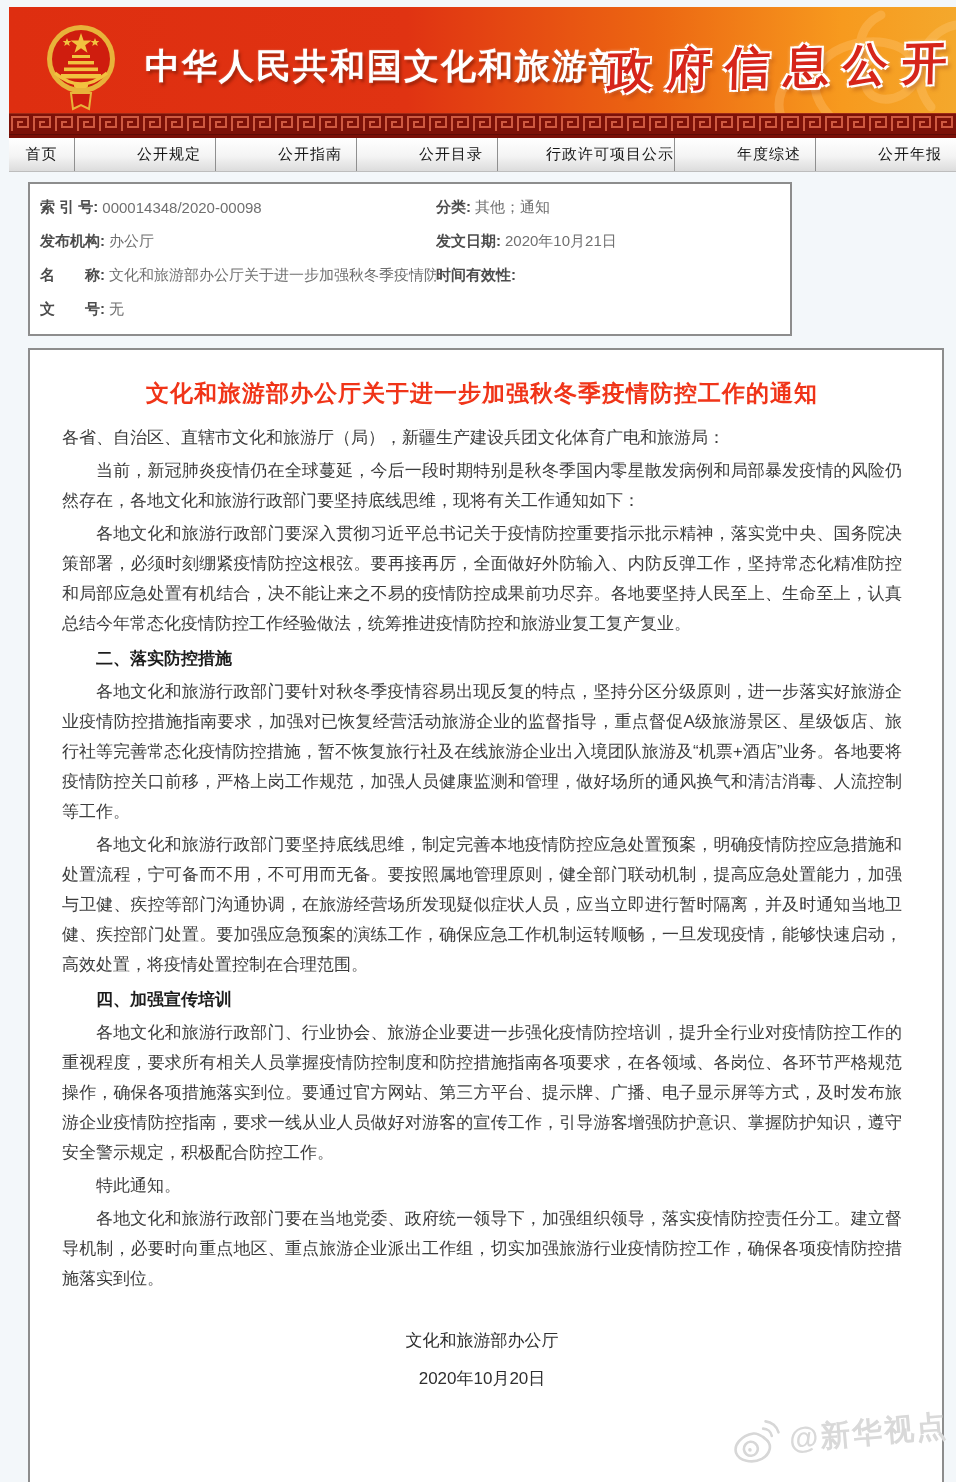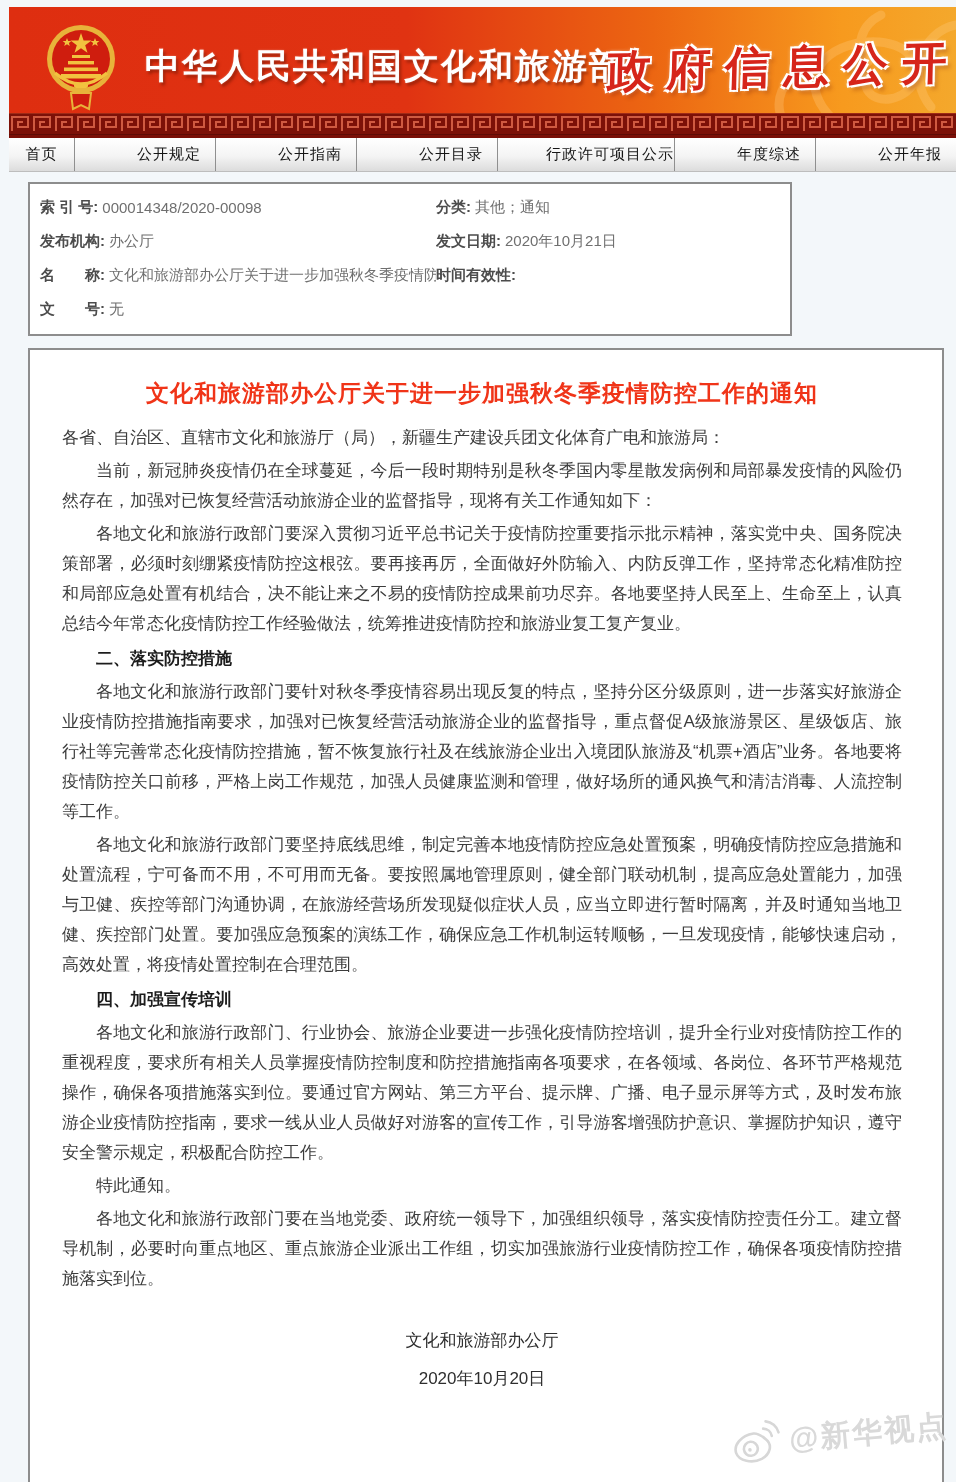--- a/index.html
+++ b/index.html
@@ -185,21 +185,21 @@
         <span class="meta-label">文　　号:</span>
         <span class="meta-value">无</span>
       </div>
     </div>
   </section>
 
   <section class="doc-box doc">
     <h1 class="doc-title">文化和旅游部办公厅关于进一步加强秋冬季疫情防控工作的通知</h1>
 
     <p>各省、自治区、直辖市文化和旅游厅（局），新疆生产建设兵团文化体育广电和旅游局：</p>
-    <p class="ind">当前，新冠肺炎疫情仍在全球蔓延，今后一段时期特别是秋冬季国内零星散发病例和局部暴发疫情的风险仍然存在，加强对已恢复经营活动旅游企业的监督指导，现将有关工作通知如下：</p>
+    <p class="ind">当前，新冠肺炎疫情仍在全球蔓延，今后一段时期特别是秋冬季国内零星散发病例和局部暴发疫情的风险仍然存在，各地文化和旅游行政部门要坚持底线思维，现将有关工作通知如下：</p>
 
     <p class="ind">各地文化和旅游行政部门要深入贯彻习近平总书记关于疫情防控重要指示批示精神，落实党中央、国务院决策部署，必须时刻绷紧疫情防控这根弦。要再接再厉，全面做好外防输入、内防反弹工作，坚持常态化精准防控和局部应急处置有机结合，决不能让来之不易的疫情防控成果前功尽弃。各地要坚持人民至上、生命至上，认真总结今年常态化疫情防控工作经验做法，统筹推进疫情防控和旅游业复工复产复业。</p>
 
     <h2 class="sec">二、落实防控措施</h2>
     <p class="ind">各地文化和旅游行政部门要针对秋冬季疫情容易出现反复的特点，坚持分区分级原则，进一步落实好旅游企业疫情防控措施指南要求，加强对已恢复经营活动旅游企业的监督指导，重点督促A级旅游景区、星级饭店、旅行社等完善常态化疫情防控措施，暂不恢复旅行社及在线旅游企业出入境团队旅游及“机票+酒店”业务。各地要将疫情防控关口前移，严格上岗工作规范，加强人员健康监测和管理，做好场所的通风换气和清洁消毒、人流控制等工作。</p>
 
     <p class="ind">各地文化和旅游行政部门要坚持底线思维，制定完善本地疫情防控应急处置预案，明确疫情防控应急措施和处置流程，宁可备而不用，不可用而无备。要按照属地管理原则，健全部门联动机制，提高应急处置能力，加强与卫健、疾控等部门沟通协调，在旅游经营场所发现疑似症状人员，应当立即进行暂时隔离，并及时通知当地卫健、疾控部门处置。要加强应急预案的演练工作，确保应急工作机制运转顺畅，一旦发现疫情，能够快速启动，高效处置，将疫情处置控制在合理范围。</p>
 
     <h2 class="sec">四、加强宣传培训</h2>
     <p class="ind">各地文化和旅游行政部门、行业协会、旅游企业要进一步强化疫情防控培训，提升全行业对疫情防控工作的重视程度，要求所有相关人员掌握疫情防控制度和防控措施指南各项要求，在各领域、各岗位、各环节严格规范操作，确保各项措施落实到位。要通过官方网站、第三方平台、提示牌、广播、电子显示屏等方式，及时发布旅游企业疫情防控指南，要求一线从业人员做好对游客的宣传工作，引导游客增强防护意识、掌握防护知识，遵守安全警示规定，积极配合防控工作。</p>

